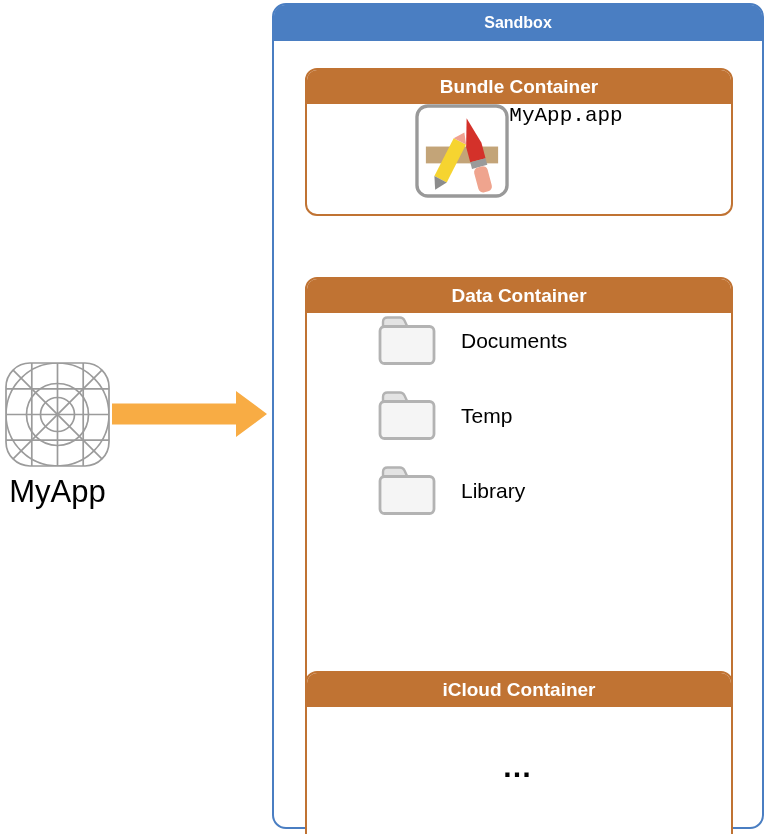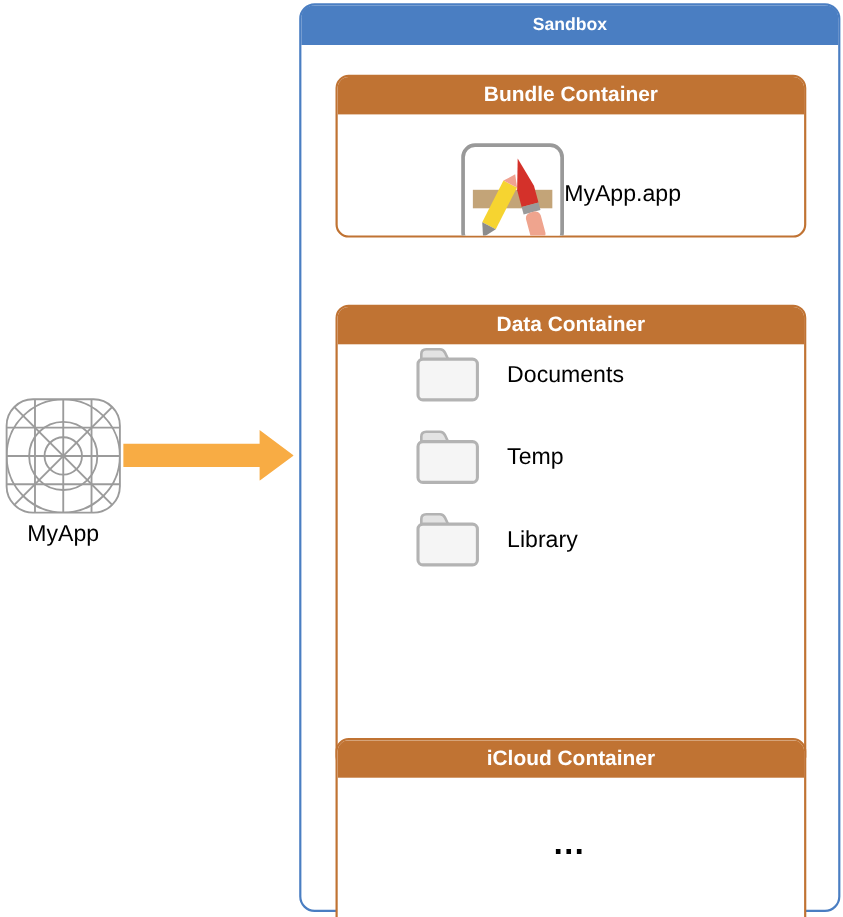--- a/index.html
+++ b/index.html
@@ -12,21 +12,21 @@
     --folder-tab:#e3e3e3;
   }
   html,body{margin:0;padding:0;background:#fff;}
   .stage{
     position:relative;width:766px;height:834px;background:#fff;
     font-family:"Liberation Sans",sans-serif;color:#000;overflow:hidden;
   }
   
   .app-source{position:absolute;left:4px;top:361px;width:107px;}
   .app-grid-icon{display:block;width:107px;height:107px;}
-  .app-source-label{margin-top:6px;text-align:center;font-size:21px;color:#000;}
+  .app-source-label{margin-top:6px;text-align:center;font-size:31px;color:#000;}
   .arrow{position:absolute;left:112px;top:391px;width:155px;height:46px;}
   
   .sandbox{
     position:absolute;left:272px;top:3px;width:492px;height:826px;
     box-sizing:border-box;border:2px solid var(--sandbox-blue);
     border-radius:14px;background:#fff;
   }
   .sandbox-header{
     height:36px;background:var(--sandbox-blue);
     border-radius:11px 11px 0 0;
@@ -42,21 +42,21 @@
   .container-header{
     height:34px;background:var(--container-orange);
     display:flex;align-items:center;justify-content:center;
     color:#fff;font-weight:bold;font-size:19px;
   }
   .bundle-container{top:63px;height:148px;}
   .data-container{top:272px;height:423px;}
   .icloud-container{top:633px;height:176px;margin-top:33px;}
 
   .bundle-body{
-    height:146px;display:flex;align-items:center;justify-content:center;
+    height:146px;display:flex;justify-content:center;font-family:Liberation Mono, monospace;
   }
   .bundle-app-icon{display:block;width:94px;height:94px;}
   .item-label{font-size:21px;color:#000;}
 
   .data-body{
     height:295px;display:flex;flex-direction:column;justify-content:flex-start;
     gap:20px;padding-left:68px;box-sizing:border-box;
   }
   .data-row{display:flex;align-items:center;gap:22px;}
   .folder-icon{display:block;width:64px;height:55px;flex:0 0 auto;}

